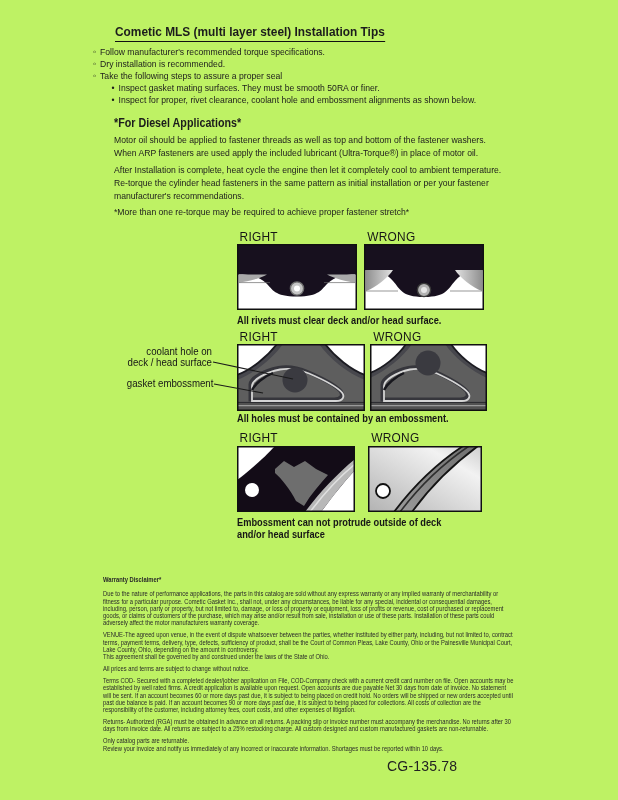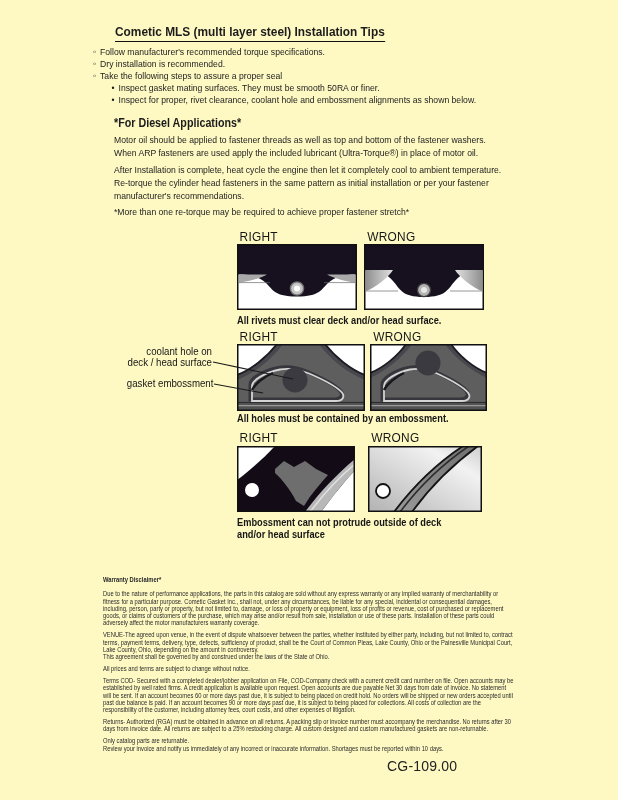--- a/index.html
+++ b/index.html
@@ -1,17 +1,17 @@
 <!DOCTYPE html>
 <html><head>
 <meta charset="utf-8">
 <style>
   html,body{margin:0;padding:0;background:#ffffff;}
   .page{
-    position:relative;width:618px;height:800px;background:#fef9c3;overflow:hidden;
+    position:relative;width:618px;height:800px;background:#bef264;overflow:hidden;
     font-family:"Liberation Sans", sans-serif;color:#1c1c1c;
   }
   .abs{position:absolute;}
   .cx{transform:scaleX(0.88);transform-origin:0 0;}
   .cxr{transform:scaleX(0.88);transform-origin:100% 0;}
 
   .title{left:115px;top:24px;font-size:13.5px;font-weight:700;white-space:nowrap;}
   .title span{display:inline-block;border-bottom:1.6px solid #111;padding-bottom:2px;}
 
   .bullets{left:93px;top:46px;width:500px;font-size:9.8px;line-height:11.9px;}
@@ -213,15 +213,15 @@
     <p>Due to the nature of performance applications, the parts in this catalog are sold without any express warranty or any implied warranty of merchantability or fitness for a particular purpose.  Cometic Gasket Inc., shall not, under any circumstances, be liable for any special, incidental or consequential damages, including, person, party or property, but not limited to, damage, or loss of property or equipment, loss of profits or revenue, cost of purchased or replacement goods, or claims of customers of the purchase, which may arise and/or result from sale, installation or use of these parts.  Installation of these parts could adversely affect the motor manufacturers warranty coverage.</p>
     <p>VENUE-The agreed upon venue, in the event of dispute whatsoever between the parties, whether instituted by either party, including, but not limited to, contract terms, payment terms, delivery, type, defects, sufficiency of product, shall be the Court of Common Pleas, Lake County, Ohio or the Painesville Municipal Court, Lake County, Ohio, depending on the amount in controversy.
 This agreement shall be governed by and construed under the laws of the State of Ohio.</p>
     <p>All prices and terms are subject to change without notice.</p>
     <p>Terms COD- Secured with a completed dealer/jobber application on File, COD-Company check with a current credit card number on file.  Open accounts may be established by well rated firms.  A credit application is available upon request.  Open accounts are due payable Net 30 days from date of invoice.  No statement will be sent.  If an account becomes 60 or more days past due, it is subject to being placed on credit hold.  No orders will be shipped or new orders accepted until past due balance is paid.  If an account becomes 90 or more days past due, it is subject to being placed for collections.  All costs of collection are the responsibility of the customer, including attorney fees, court costs, and other expenses of litigation.</p>
     <p>Returns- Authorized (RGA) must be obtained in advance on all returns.  A packing slip or invoice number must accompany the merchandise.  No returns after 30 days from invoice date.  All returns are subject to a 25% restocking charge.  All custom designed and custom manufactured gaskets are non-returnable.</p>
     <p>Only catalog parts are returnable.
 Review your invoice and notify us immediately of any incorrect or inaccurate information.  Shortages must be reported within 10 days.</p>
   </div>
 
-  <div class="abs docnum">CG-109.00</div>
+  <div class="abs docnum">CG-135.78</div>
 
 </div>
 
 </body></html>

